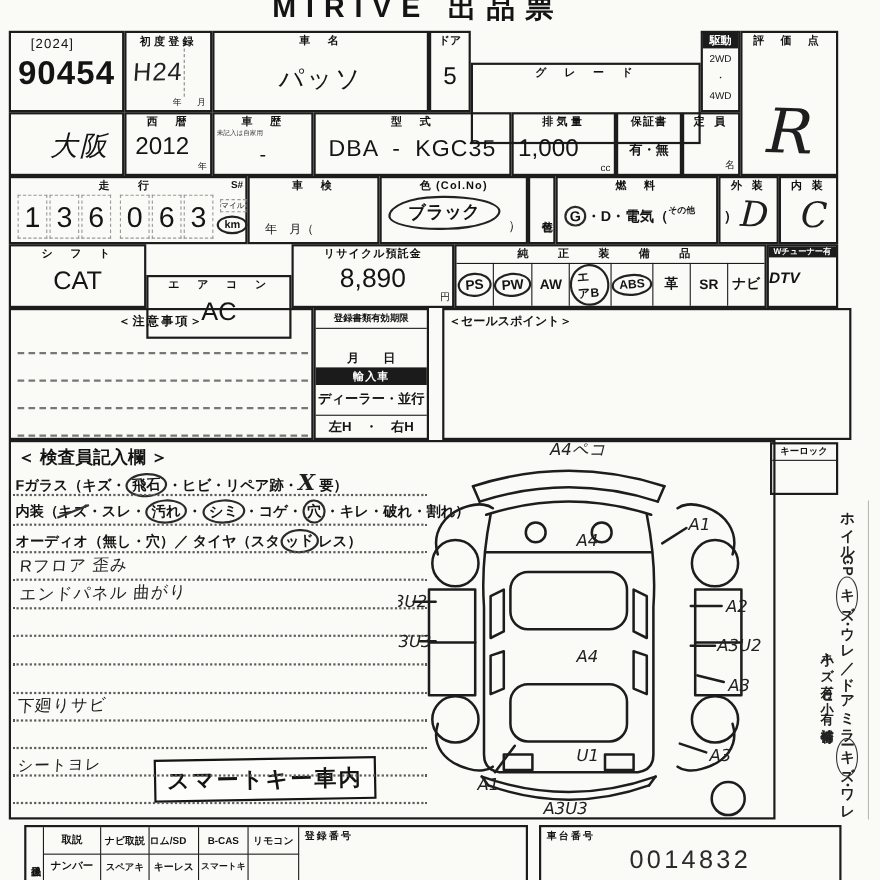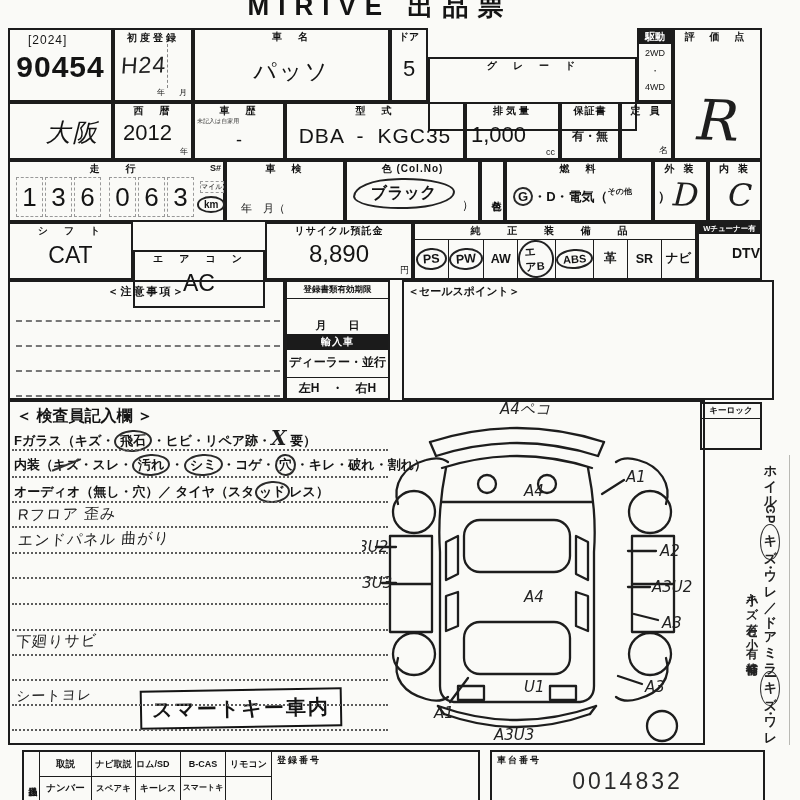--- a/index.html
+++ b/index.html
@@ -200,21 +200,21 @@
         <span class="eq-label">SR</span>
       </span>
     <span style="flex:1;display:flex;align-items:center;justify-content:center;">
         <span class="eq-label">ナビ</span>
       </span>
   </div>
 </div>
 
 <div class="c" style="left:697px;top:222px;width:65px;height:58px;">
   <div class="hd inv" style="font-size:7.5px;letter-spacing:0;">Wチューナー有</div>
-  <div class="b" style="left:0;top:20px;width:100%;text-align:right;"><span class="eq-label" style="font-size:14px;">DTV</span></div>
+  <div class="b" style="left:0;top:20px;width:100%;text-align:left;font-style:italic;"><span class="eq-label" style="font-size:14px;">DTV</span></div>
 </div>
 
 <div class="c" style="left:8px;top:280px;width:277px;height:120px;">
   <div class="b hd" style="left:0;top:2px;width:100%;letter-spacing:2px;font-size:11px;">＜注意事項＞</div>
   <div class="dashline" style="left:6px;top:38px;width:264px;"></div>
   <div class="dashline" style="left:6px;top:63px;width:264px;"></div>
   <div class="dashline" style="left:6px;top:88px;width:264px;"></div>
   <div class="dashline" style="left:6px;top:113px;width:264px;"></div>
 </div>
 

